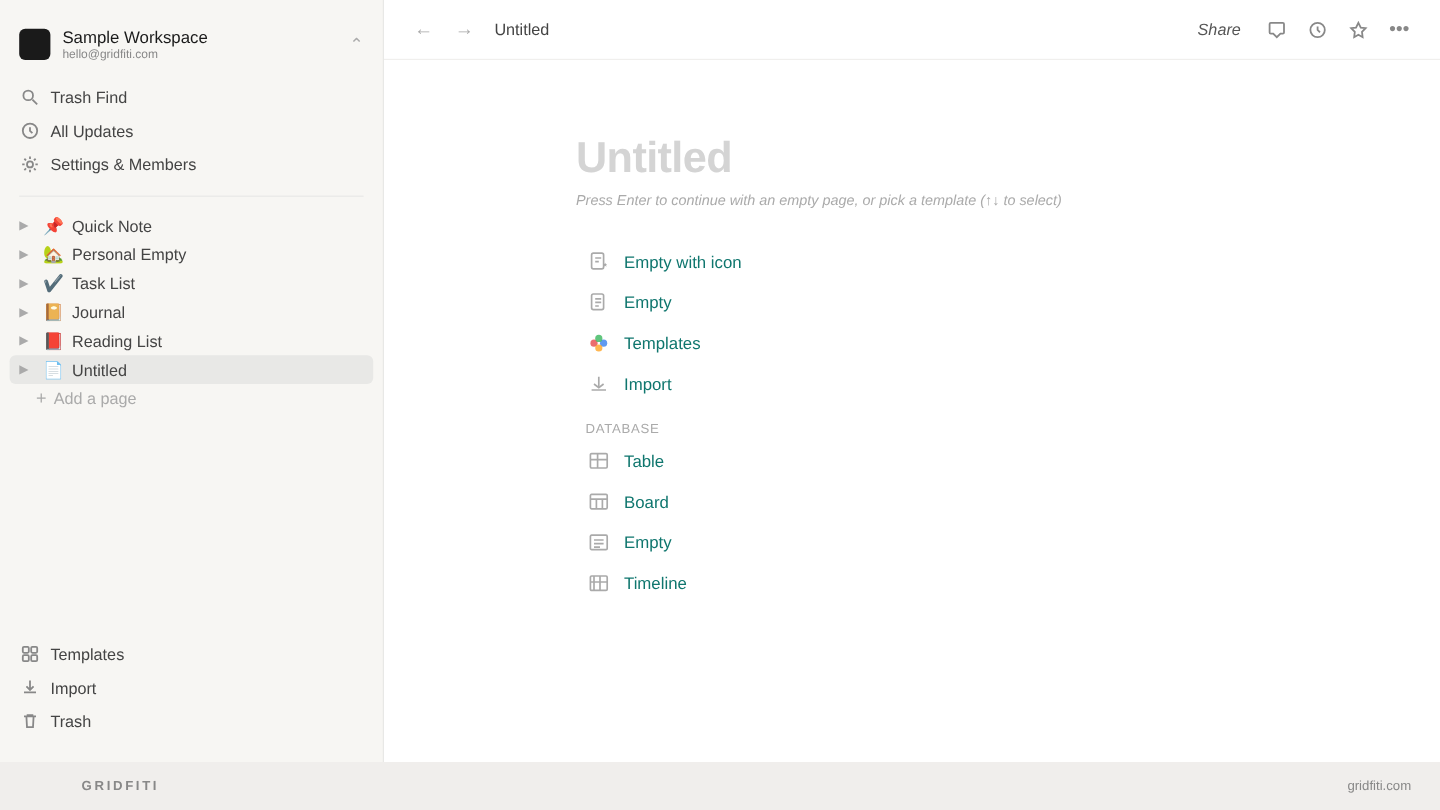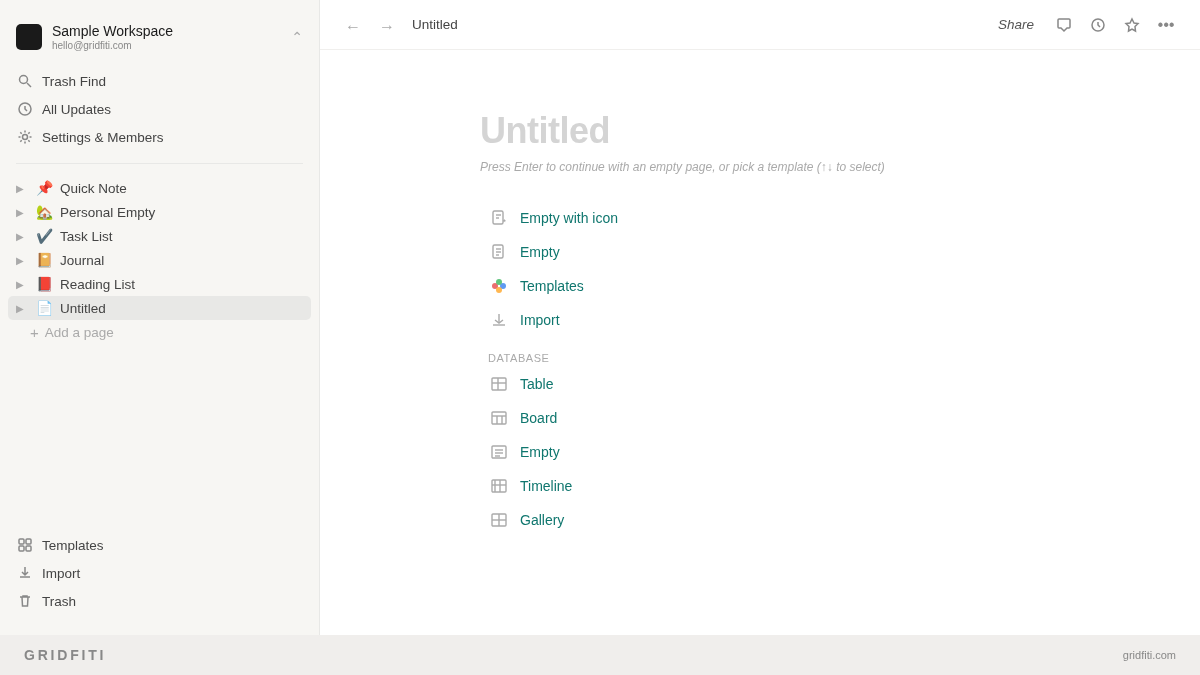--- a/index.html
+++ b/index.html
@@ -247,24 +247,25 @@
     
     .footer {
       height: 40px;
       background: #f0eeec;
       display: flex;
       align-items: center;
       justify-content: space-between;
       padding: 0 24px;
     }
     .footer-brand-left {
-      font-size: 14px;
+      font-size: 11px;
       font-weight: 700;
       letter-spacing: 0.2em;
       color: #888;
+      margin-left: 44px;
     }
     .footer-brand-right {
       font-size: 11px;
       color: #888;
     }
     
     .icon-svg {
       width: 16px;
       height: 16px;
     }
@@ -521,30 +522,20 @@
               <rect x="2" y="3" width="14" height="12" rx="1"></rect>
               <line x1="2" y1="8" x2="16" y2="8"></line>
               <line x1="5" y1="3" x2="5" y2="15"></line>
               <line x1="10" y1="3" x2="10" y2="15"></line>
             </svg>
           </span>
           <span>Timeline</span>
         </div>
 
 
-        <div class="template-option">
-          <span class="opt-icon">
-            <svg width="18" height="18" viewBox="0 0 18 18" fill="none" stroke="#aaa" stroke-width="1.4">
-              <rect x="2" y="3" width="14" height="12" rx="1"></rect>
-              <line x1="2" y1="9" x2="16" y2="9"></line>
-              <line x1="9" y1="3" x2="9" y2="15"></line>
-            </svg>
-          </span>
-          <span>Gallery</span>
-        </div>
       </div>
     </div>
   </div>
 </div>
 
 <div class="footer">
   <span class="footer-brand-left">GRIDFITI</span>
   <span class="footer-brand-right">gridfiti.com</span>
 </div>
 

